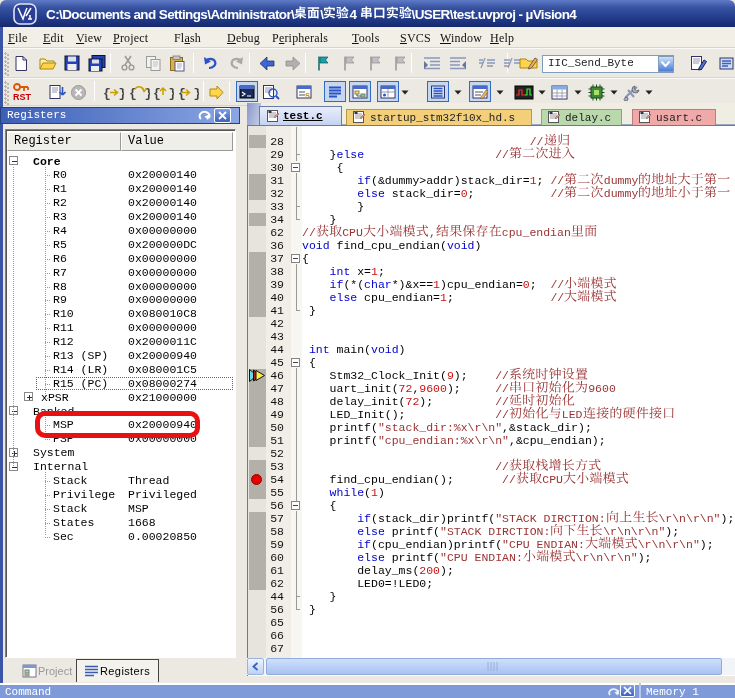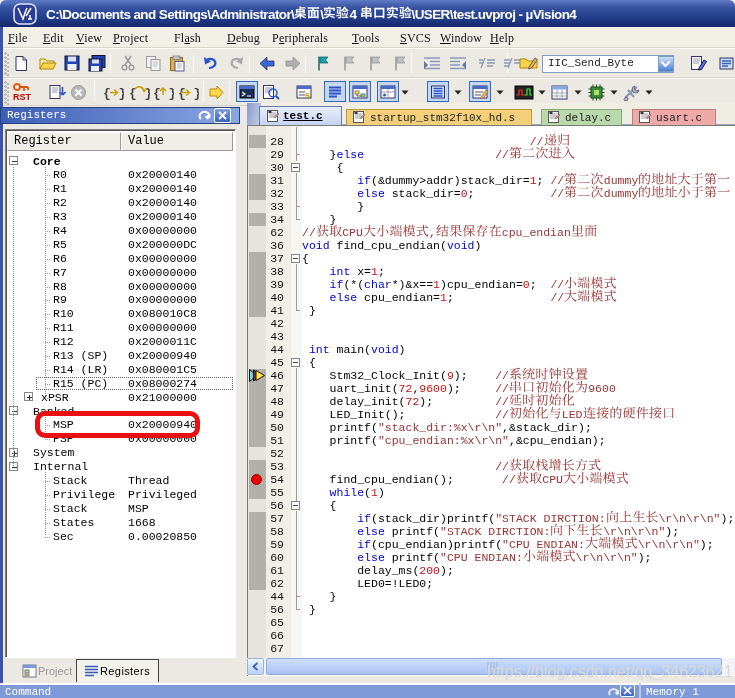--- a/index.html
+++ b/index.html
@@ -968,13 +968,12 @@
 <svg style="position:absolute;left:608px;top:686px" width="13" height="11" viewBox="0 0 13 11">
       <path d="M2 9 A4.5 3.8 0 1 1 10 8" fill="none" stroke="#eef" stroke-width="1.8"></path>
       <path d="M11.5 4 L9.5 9.5 L6.5 6.5 Z" fill="#eef"></path>
     </svg>
 <div style="position:absolute;left:620px;top:684px;width:15px;height:13px;background:linear-gradient(#7fa0e8,#3a62c0);border:1px solid #fff;border-radius:2px"></div>
 <svg style="position:absolute;left:623px;top:686px" width="9" height="9" viewBox="0 0 9 9">
       <path d="M1 1 L8 8 M8 1 L1 8" stroke="#fff" stroke-width="1.7"></path>
     </svg>
 <div style="position:absolute;left:639px;top:683px;width:2px;height:15px;background:#b8c8ec"></div>
 <div style="position:absolute;left:646px;top:686px;font:11px 'Liberation Mono',monospace;color:#fff">Memory 1</div>
-<div style="position:absolute;left:487px;top:663px;font:16px 'Liberation Sans',sans-serif;letter-spacing:0px;color:#d8d8d8;z-index:9">https://blog.csdn.net/qq_34623621</div>
 </div>
 </body></html>

